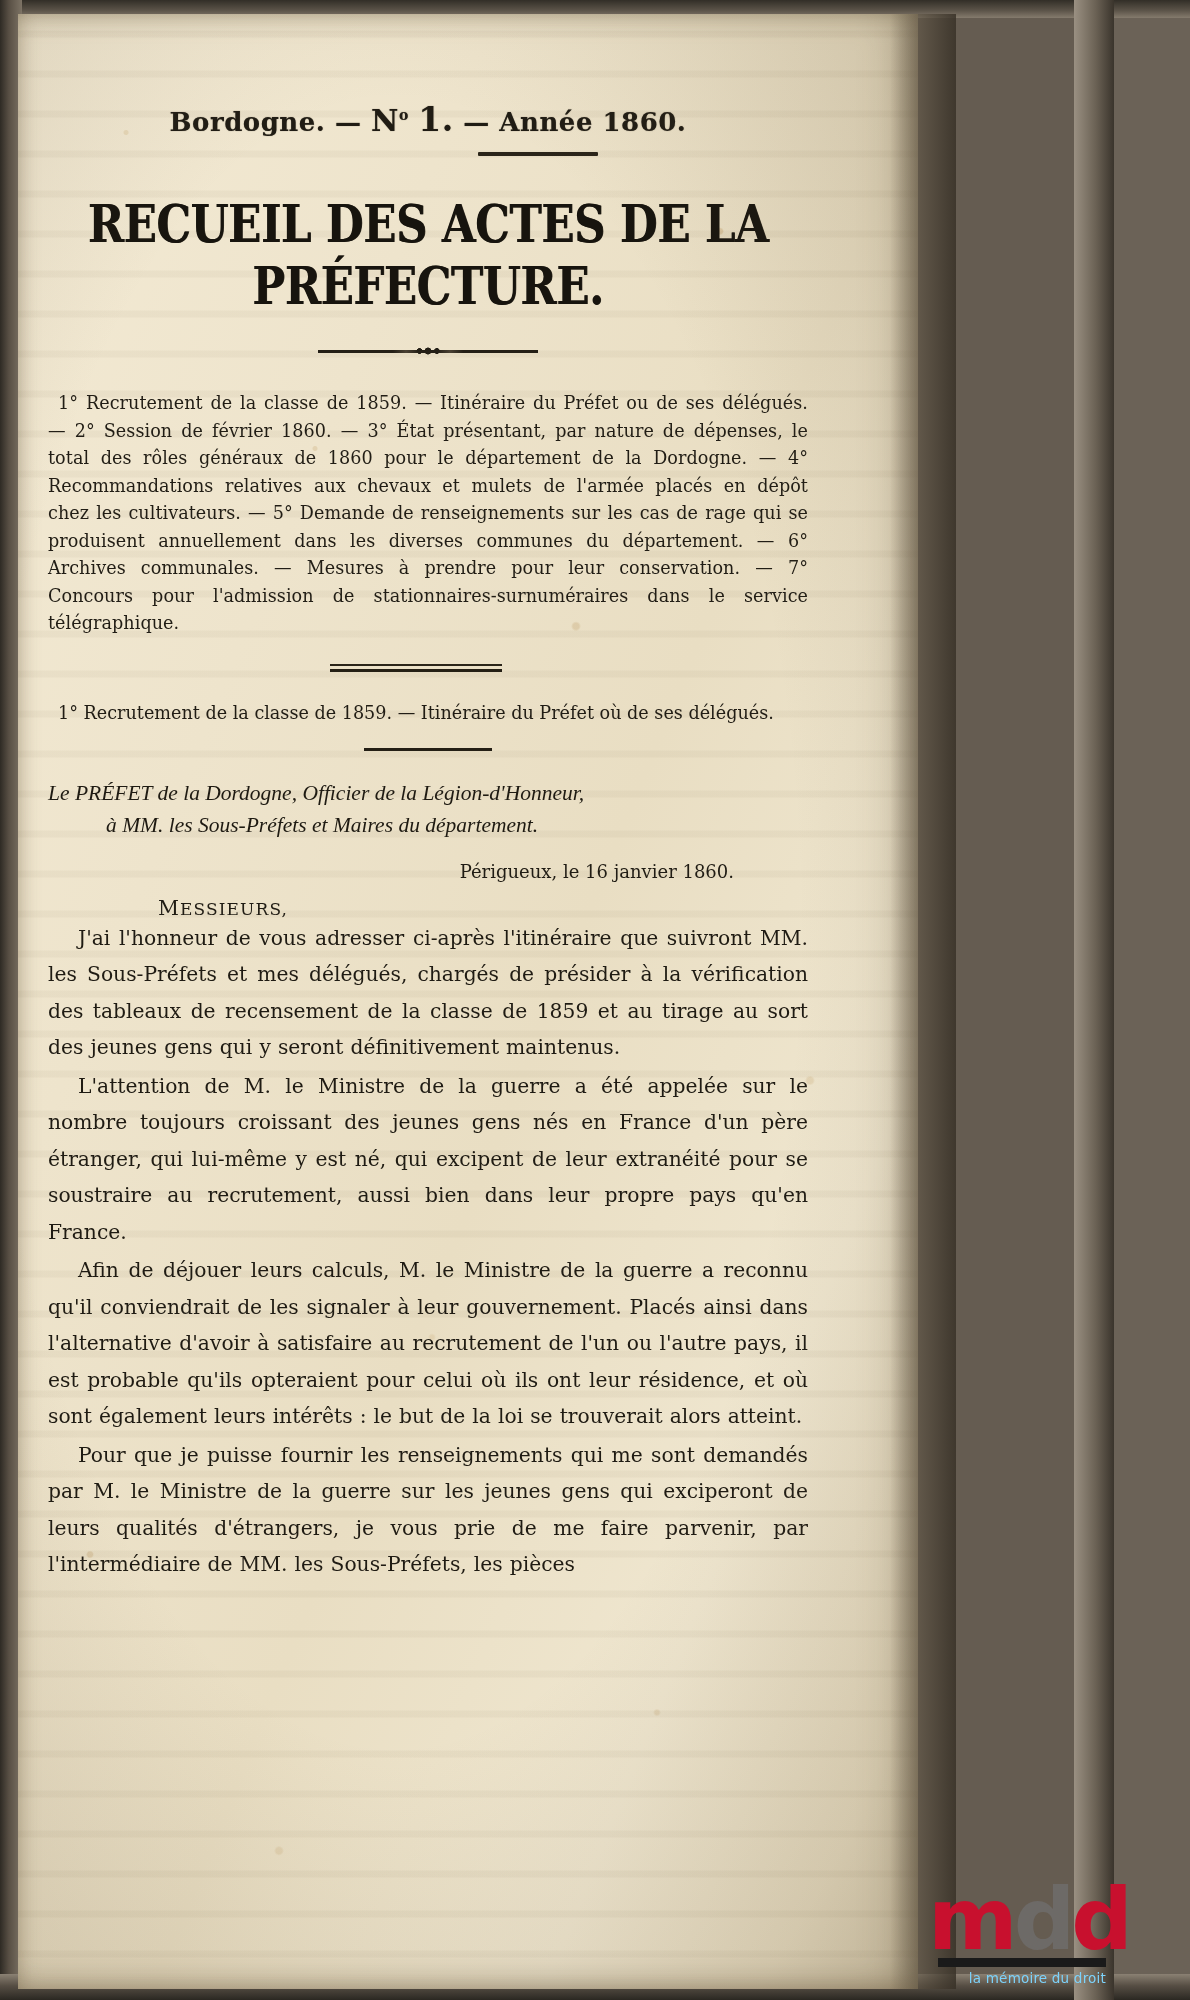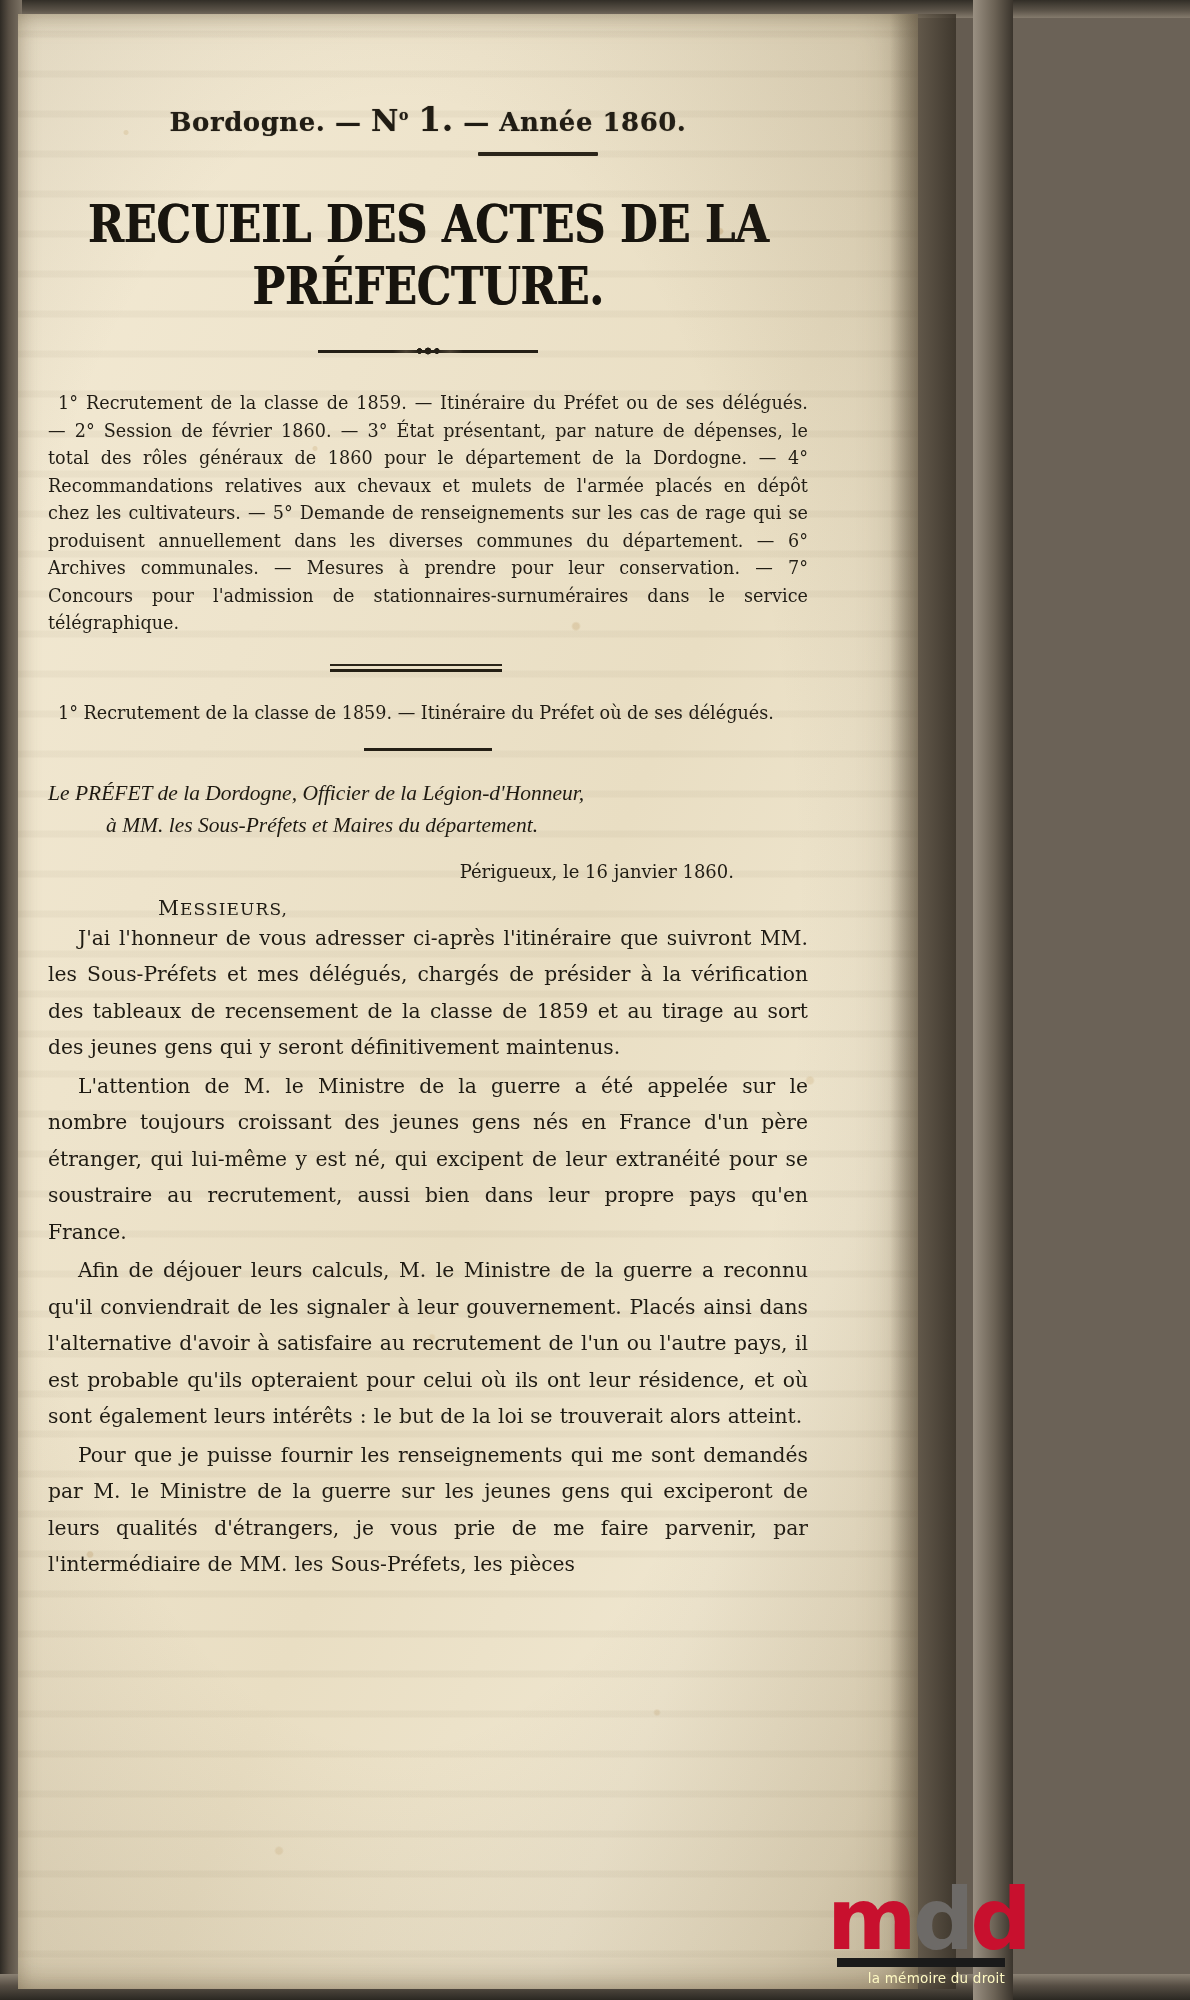--- a/index.html
+++ b/index.html
@@ -4,21 +4,21 @@
 <style>
   html,body{margin:0;padding:0;}
   body{
     width:1190px;height:2000px;
     background:#6b6257;
     font-family:"Liberation Serif", serif;
     overflow:hidden;
   }
   
   #scan{
-    position:relative;width:1013px;height:2000px;
+    position:relative;width:1114px;height:2000px;
     background:
       linear-gradient(90deg,#4a4239 0px,#6d6458 14px,#8a8075 26px,#b3a georgia 0px),
       #6b6257;
     background:#5f5greyscale;
     background-color:#655c51;
   }
   .gutter-left{
     position:absolute;left:0;top:0;width:22px;height:2000px;
     background:linear-gradient(90deg,#2e2a24 0%,#584f44 40%,#7d7365 100%);
   }
@@ -220,21 +220,21 @@
     display:block;
     padding-right:4px;
   }
   #logo .word .ghost{color:#6d6a67;}
   #logo .bar{
     display:block;height:9px;background:#1a1a1a;margin:4px 0 3px auto;width:168px;
   }
   #logo .tag{
     font-family:"DejaVu Sans", sans-serif;
     font-size:13.5px;
-    color:#fef9c3;
+    color:#7dd3fc;
     letter-spacing:.2px;
     display:block;
   }
 </style>
 </head>
 <body>
 
 <div id="scan">
 
   <div class="gutter-top"></div>

